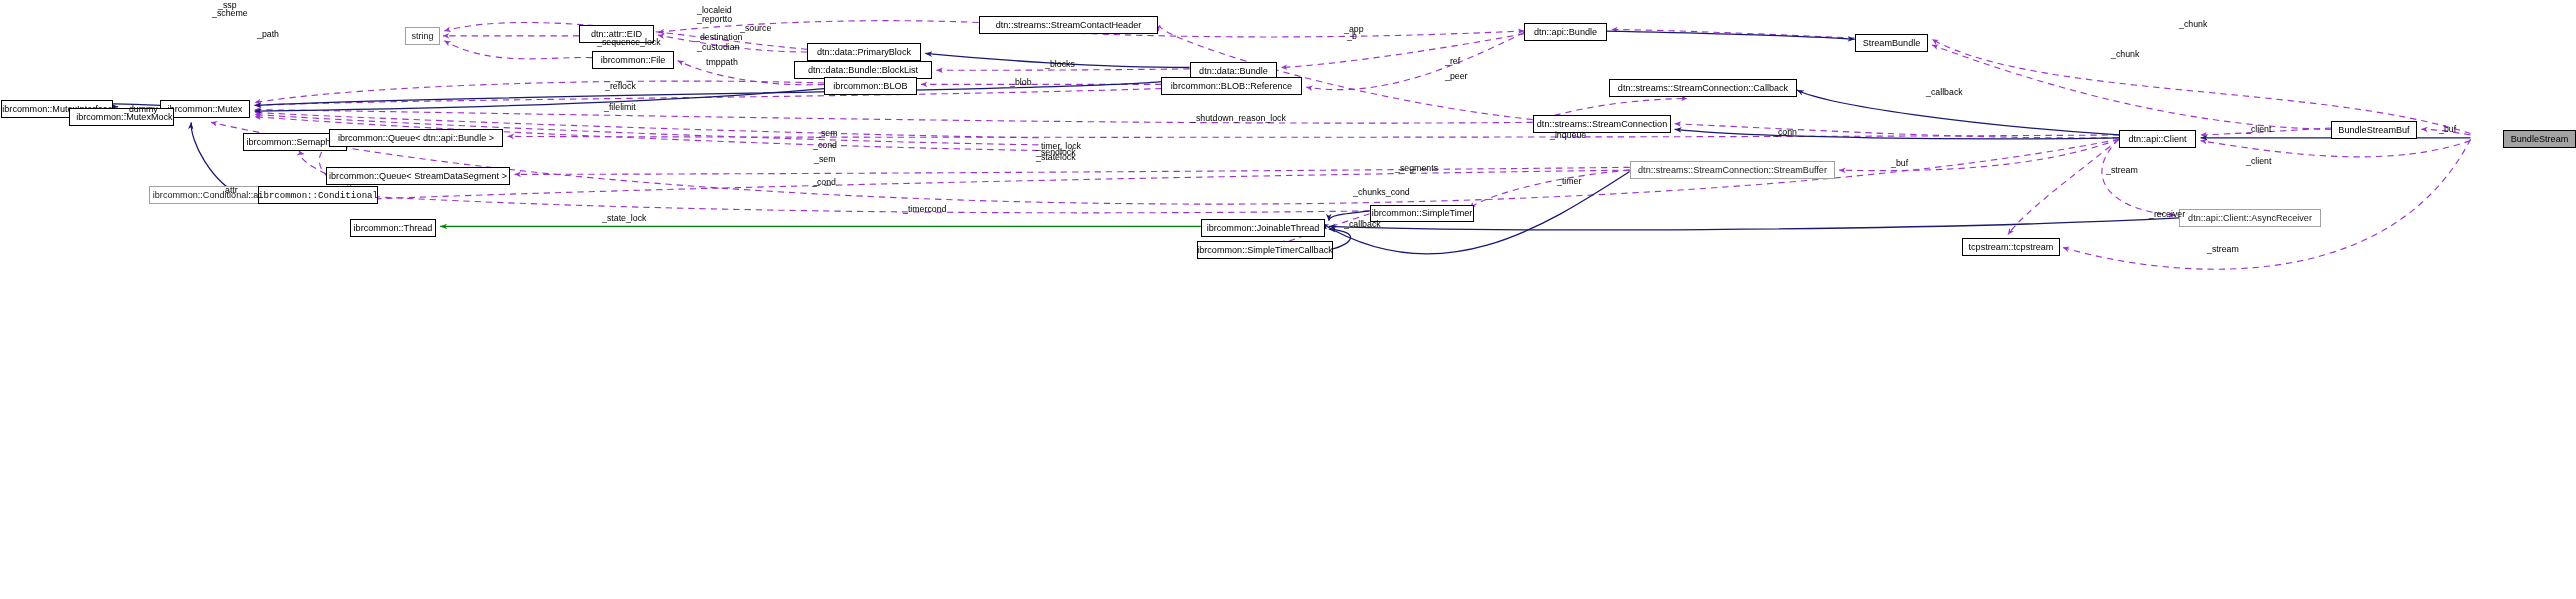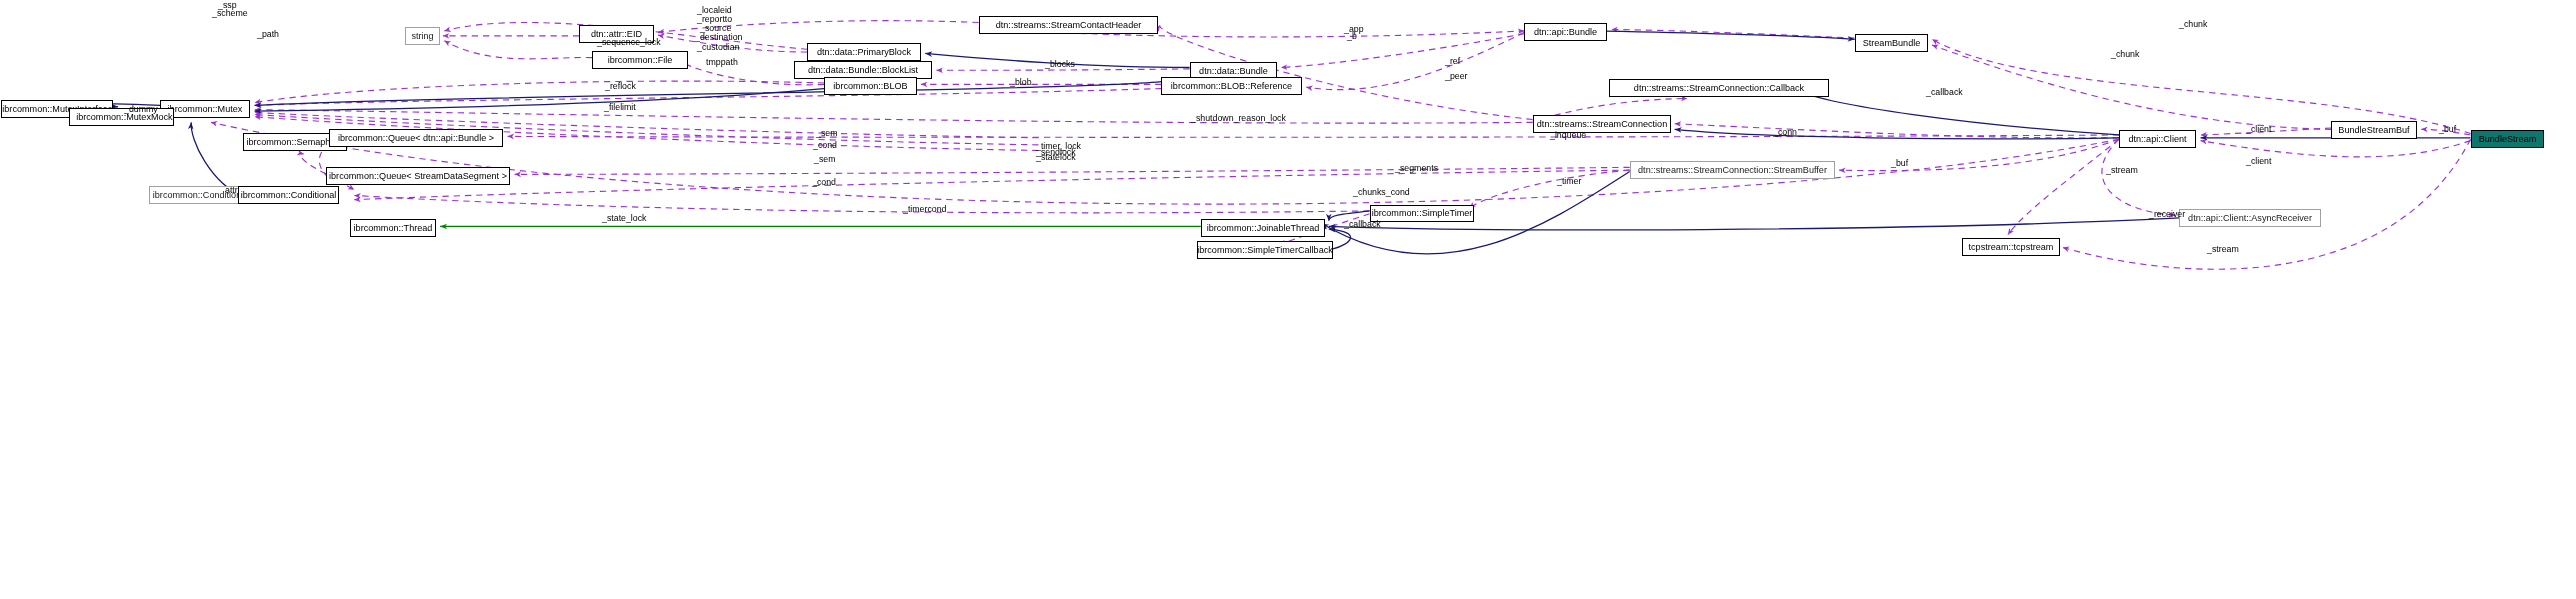--- a/index.html
+++ b/index.html
@@ -21,21 +21,21 @@
     background:#ffffff;
     border:0.7px solid #000000;
     color:#000000;
     font-size:9.1px;
     line-height:1;
     white-space:nowrap;
     padding:0 4.2px;
     z-index:5;
   }
   .node.gray{border-color:#a0a0a0;color:#1a1a1a;}
-  .node.current{background:#0f766e;border-color:#000000;}
+  .node.current{background:#a3a3a3;border-color:#000000;margin-left:32px;}
   .edge-label{
     position:absolute;
     font-size:8.8px;
     color:#000000;
     white-space:nowrap;
     background:transparent;
     z-index:6;
     line-height:1;
   }
 </style>
@@ -150,51 +150,51 @@
       <path d="M 1708,322 L 626,322"></path>
     </g>
   </svg>
 
   <div class="node gray" style="left:405px;top:27px;width:35px;height:18.3px;">string</div>
   <div class="node" style="left:579px;top:25px;width:75px;height:18.3px;">dtn::attr::EID</div>
   <div class="node" style="left:979px;top:16px;width:179px;height:18.3px;">dtn::streams::StreamContactHeader</div>
   <div class="node" style="left:1524px;top:23px;width:83px;height:18.3px;">dtn::api::Bundle</div>
   <div class="node" style="left:1855px;top:34px;width:73px;height:18.3px;">StreamBundle</div>
   <div class="node" style="left:807px;top:43px;width:114px;height:18.3px;">dtn::data::PrimaryBlock</div>
-  <div class="node" style="left:592px;top:51px;width:96px;height:18.3px;">ibrcommon::File</div>
+  <div class="node" style="left:592px;top:51px;width:82px;height:18.3px;">ibrcommon::File</div>
   <div class="node" style="left:794px;top:61px;width:138px;height:18.3px;">dtn::data::Bundle::BlockList</div>
   <div class="node" style="left:1190px;top:62px;width:87px;height:18.3px;">dtn::data::Bundle</div>
   <div class="node" style="left:824px;top:77px;width:93px;height:18.3px;">ibrcommon::BLOB</div>
   <div class="node" style="left:1161px;top:77px;width:141px;height:18.3px;">ibrcommon::BLOB::Reference</div>
-  <div class="node" style="left:1609px;top:79px;width:220px;height:18.3px;">dtn::streams::StreamConnection::Callback</div>
+  <div class="node" style="left:1609px;top:79px;width:188px;height:18.3px;">dtn::streams::StreamConnection::Callback</div>
   <div class="node" style="left:1.4px;top:100px;width:112px;height:18.3px;">ibrcommon::MutexInterface</div>
   <div class="node" style="left:160px;top:100px;width:90px;height:18.3px;">ibrcommon::Mutex</div>
   <div class="node" style="left:69px;top:108px;width:105px;height:18.3px;padding-left:10px;">ibrcommon::MutexMock</div>
   <div class="node" style="left:1533px;top:115px;width:138px;height:18.3px;">dtn::streams::StreamConnection</div>
   <div class="node" style="left:2119px;top:130px;width:77px;height:18.3px;">dtn::api::Client</div>
   <div class="node" style="left:2331px;top:121px;width:86px;height:18.3px;">BundleStreamBuf</div>
   <div class="node current" style="left:2471px;top:130px;width:73px;height:18.3px;">BundleStream</div>
   <div class="node" style="left:243px;top:133px;width:104px;height:18.3px;">ibrcommon::Semaphore</div>
   <div class="node" style="left:329px;top:129px;width:174px;height:18.3px;">ibrcommon::Queue&lt; dtn::api::Bundle &gt;</div>
   <div class="node" style="left:326px;top:167px;width:184px;height:18.3px;">ibrcommon::Queue&lt; StreamDataSegment &gt;</div>
   <div class="node gray" style="left:1630px;top:161px;width:205px;height:18.3px;">dtn::streams::StreamConnection::StreamBuffer</div>
   <div class="node gray" style="left:149px;top:186px;width:141px;height:18.3px;">ibrcommon::Conditional::attribute</div>
-  <div class="node" style="left:238px;top:186px;width:101px;height:18.3px;">ibrcommon::Conditional</div>
+  <div class="node" style="left:258px;top:186px;width:120px;height:18.3px;font-family:Liberation Mono, monospace;">ibrcommon::Conditional</div>
   <div class="node" style="left:1370px;top:205px;width:104px;height:17px;">ibrcommon::SimpleTimer</div>
   <div class="node gray" style="left:2179px;top:209px;width:142px;height:18.3px;">dtn::api::Client::AsyncReceiver</div>
   <div class="node" style="left:350px;top:219px;width:86px;height:18.3px;">ibrcommon::Thread</div>
   <div class="node" style="left:1201px;top:219px;width:124px;height:18.3px;">ibrcommon::JoinableThread</div>
   <div class="node" style="left:1197px;top:241px;width:136px;height:18.3px;">ibrcommon::SimpleTimerCallback</div>
   <div class="node" style="left:1962px;top:238px;width:98px;height:18.3px;">tcpstream::tcpstream</div>
 
   <div class="edge-label" style="left:218px;top:1.4px;">_ssp</div>
   <div class="edge-label" style="left:212px;top:9.1px;">_scheme</div>
   <div class="edge-label" style="left:697px;top:5.6px;">_localeid</div>
   <div class="edge-label" style="left:697px;top:14.8px;">_reportto</div>
-  <div class="edge-label" style="left:700px;top:24px;">_source</div>
+  <div class="edge-label" style="left:740px;top:24px;">_source</div>
   <div class="edge-label" style="left:695px;top:33px;">_destination</div>
   <div class="edge-label" style="left:697px;top:43px;">_custodian</div>
   <div class="edge-label" style="left:1344px;top:24.6px;text-align:center;">_app</div>
   <div class="edge-label" style="left:2179px;top:20.4px;">_chunk</div>
   <div class="edge-label" style="left:2111px;top:50px;">_chunk</div>
   <div class="edge-label" style="left:221px;top:29.5px;margin-left:36px;">_path</div>
   <div class="edge-label" style="left:597px;top:38px;">_sequence_lock</div>
   <div class="edge-label" style="left:1347px;top:32px;">_b</div>
   <div class="edge-label" style="left:706px;top:58px;">tmppath</div>
   <div class="edge-label" style="left:1045px;top:60px;">_blocks</div>

